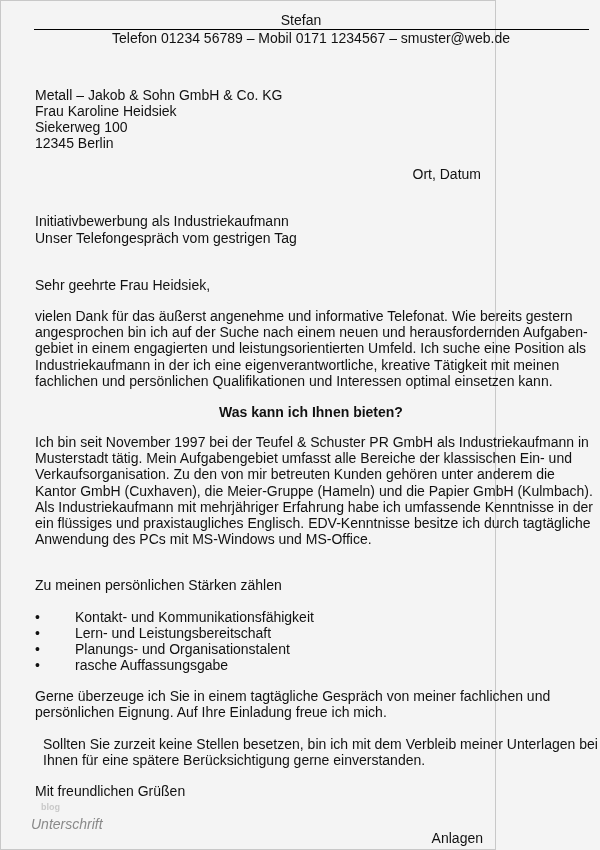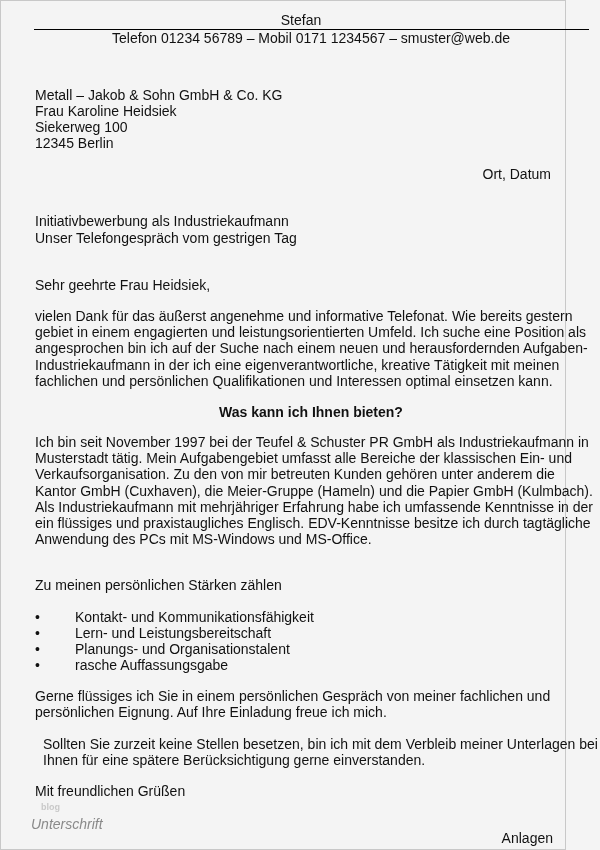--- a/index.html
+++ b/index.html
@@ -11,21 +11,21 @@
     }
     body {
       font-family: "Liberation Sans", sans-serif;
       color: #111;
       font-size: 14px;
       position: relative;
     }
     .page {
       position: absolute;
       left: 0; top: 0;
-      width: 566px; height: 850px;
+      width: 496px; height: 850px;
       border: 1px solid #c8c8c8;
       background: #f4f4f4;
     }
     .abs { position: absolute; white-space: nowrap; line-height: 16px; }
     .name {
       left: 0; width: 600px; text-align: center; top: 11px;
       font-size: 14px;
     }
     .rule {
       position: absolute; left: 33px; width: 555px; top: 28px;
@@ -85,22 +85,22 @@
 
   <div class="abs subject">
     <div class="bold">Initiativbewerbung als Industriekaufmann</div>
     <div>Unser Telefongespräch vom gestrigen Tag</div>
   </div>
 
   <div class="abs salutation">Sehr geehrte Frau Heidsiek,</div>
 
   <div class="para p1">
     <div>vielen Dank für das äußerst angenehme und informative Telefonat. Wie bereits gestern</div>
+    <div>angesprochen bin ich auf der Suche nach einem neuen und herausfordernden Aufgaben-</div>
     <div>gebiet in einem engagierten und leistungsorientierten Umfeld. Ich suche eine Position als</div>
-    <div>angesprochen bin ich auf der Suche nach einem neuen und herausfordernden Aufgaben-</div>
     <div>Industriekaufmann in der ich eine eigenverantwortliche, kreative Tätigkeit mit meinen</div>
     <div>fachlichen und persönlichen Qualifikationen und Interessen optimal einsetzen kann.</div>
   </div>
 
   <div class="abs heading">Was kann ich Ihnen bieten?</div>
 
   <div class="para p2">
     <div>Ich bin seit November 1997 bei der Teufel &amp; Schuster PR GmbH als Industriekaufmann in</div>
     <div>Musterstadt tätig. Mein Aufgabengebiet umfasst alle Bereiche der klassischen Ein- und</div>
     <div>Verkaufsorganisation. Zu den von mir betreuten Kunden gehören unter anderem die</div>
@@ -125,21 +125,21 @@
       <span class="bullet-dot">•</span>
       <span class="bullet-text">Planungs- und Organisationstalent</span>
     </div>
     <div class="bullet-item">
       <span class="bullet-dot">•</span>
       <span class="bullet-text">rasche Auffassungsgabe</span>
     </div>
   </div>
 
   <div class="para p3">
-    <div>Gerne flüssiges ich Sie in einem persönlichen Gespräch von meiner fachlichen und</div>
+    <div>Gerne überzeuge ich Sie in einem tagtägliche Gespräch von meiner fachlichen und</div>
     <div>persönlichen Eignung. Auf Ihre Einladung freue ich mich.</div>
   </div>
 
   <div class="para p4">
     <div>Sollten Sie zurzeit keine Stellen besetzen, bin ich mit dem Verbleib meiner Unterlagen bei</div>
     <div>Ihnen für eine spätere Berücksichtigung gerne einverstanden.</div>
   </div>
 
   <div class="abs closing">Mit freundlichen Grüßen</div>
   <div class="abs watermark">blog</div>

